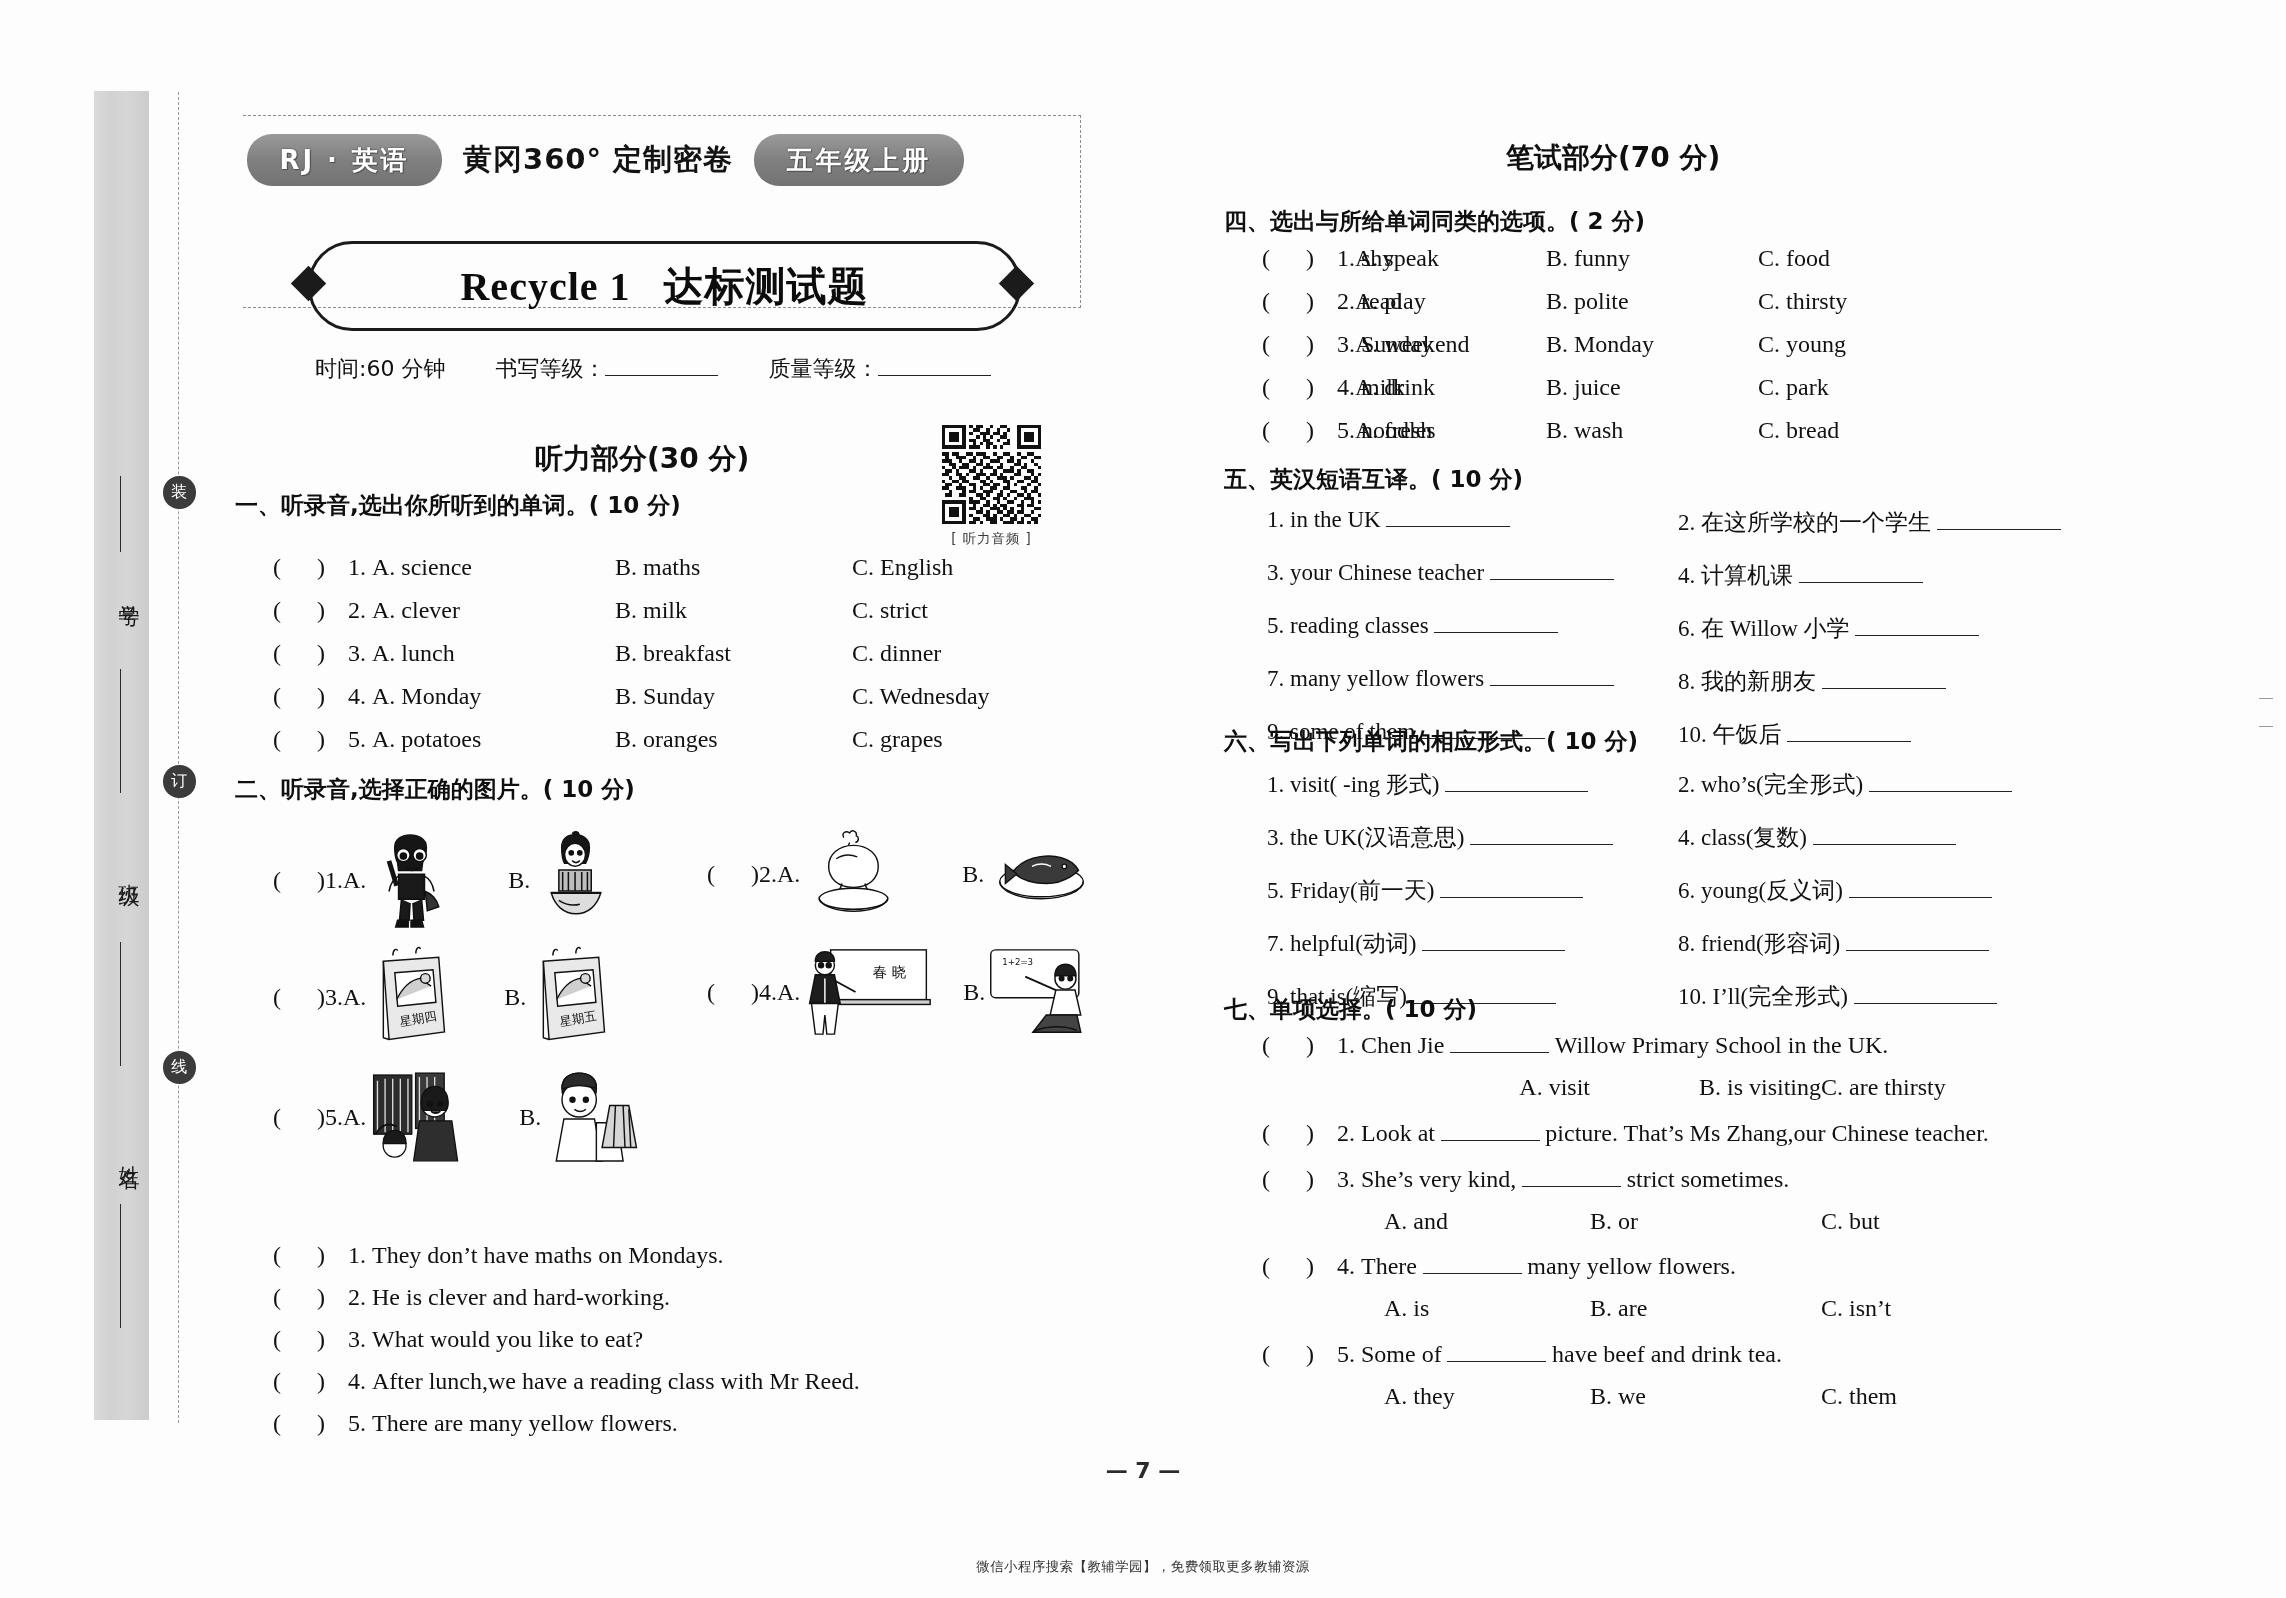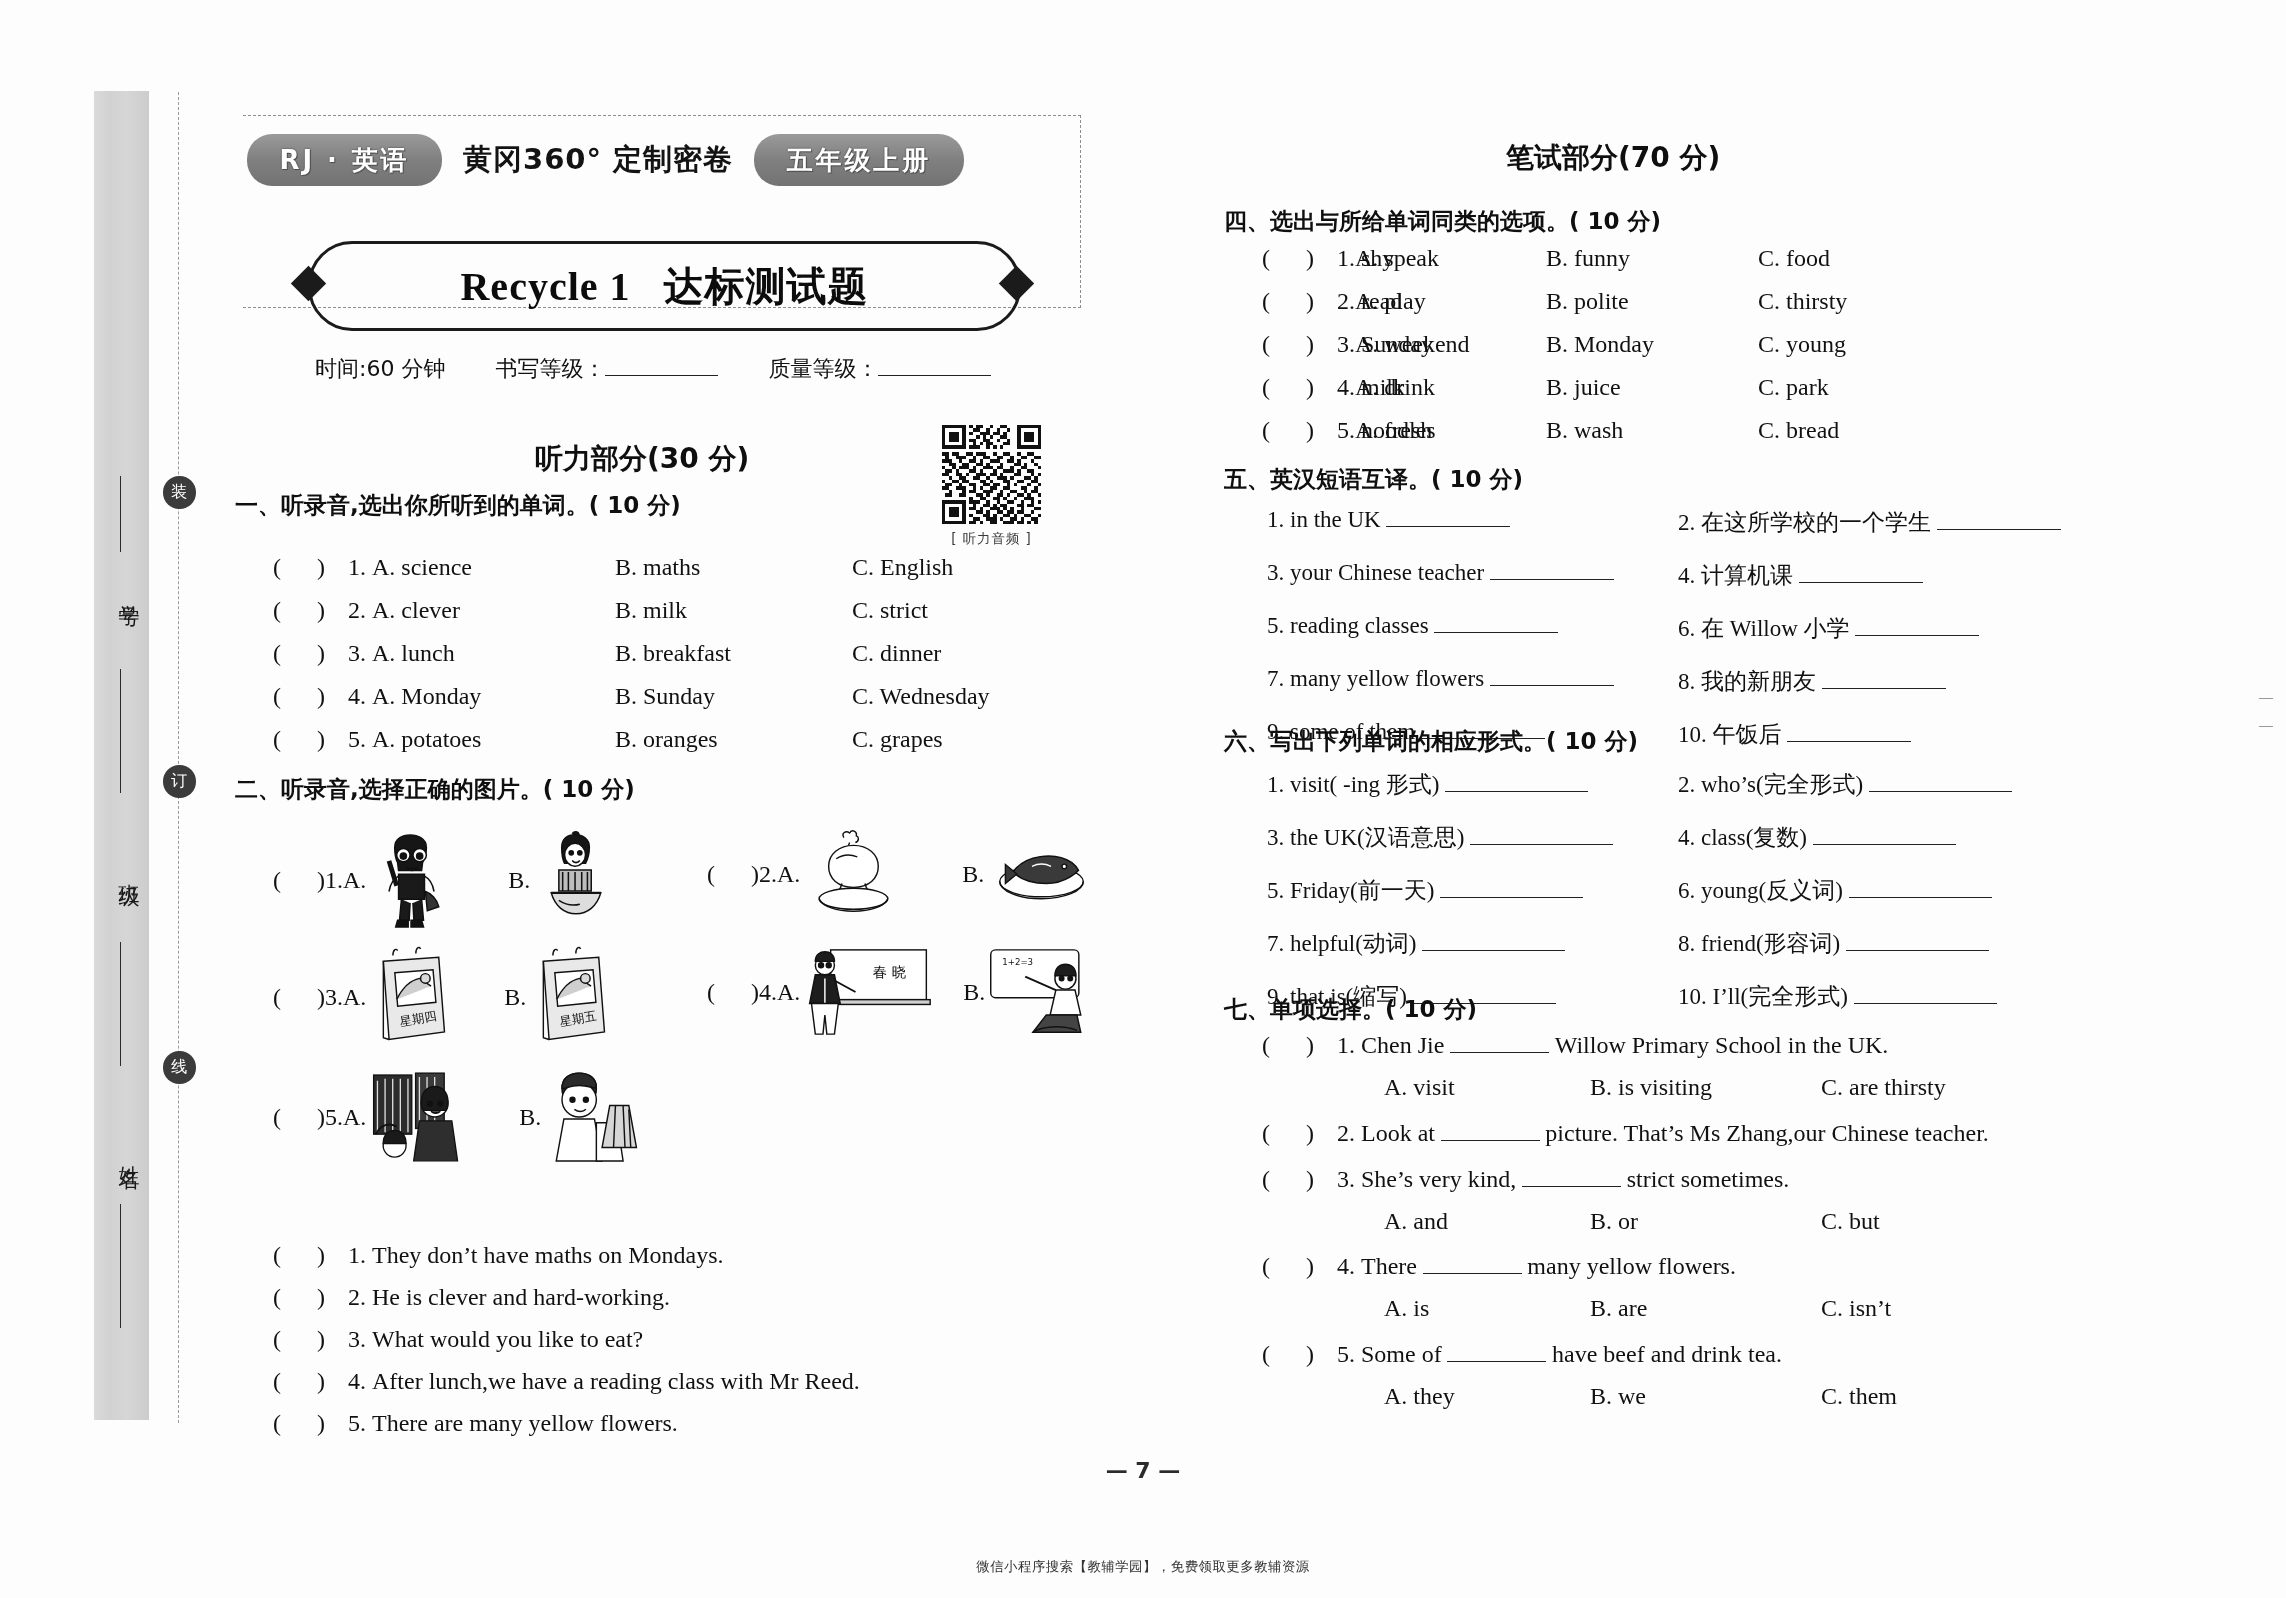--- a/index.html
+++ b/index.html
@@ -758,21 +758,21 @@
       </div>
       <div class="q-row" style="height: 42px;">
         <span style="display:inline-block;width:75px">(&nbsp;&nbsp;&nbsp;&nbsp;&nbsp;&nbsp;)</span>
         <span>5.</span>
         <span>&nbsp;There are many yellow flowers.</span>
       </div>
     </div>
 
   <div class="part-head" style="left:1506px; top:139px;">笔试部分(70 分)</div>
 
-  <div class="sec-title" style="left:1224px; top:206px;">四、选出与所给单词同类的选项。( 10 分)</div>
+  <div class="sec-title" style="left:1224px; top:206px;">四、选出与所给单词同类的选项。( 2 分)</div>
   <div class="q-list" id="sec4-list" style="left:1262px; top:244px;">
       <div class="q-row" style="height: 43px;">
         <span style="display:inline-block;width:75px">(&nbsp;&nbsp;&nbsp;&nbsp;&nbsp;&nbsp;)</span>
         <span>1.</span>
         <span style="display:inline-block;width:0px">&nbsp;shy</span>
         <span style="display:inline-block;width:191px">A. speak</span>
         <span style="display:inline-block;width:212px">B. funny</span>
         <span>C. food</span>
       </div>
       <div class="q-row" style="height: 43px;">
@@ -920,21 +920,21 @@
   <div class="sec-title" style="left:1224px; top:994px;">七、单项选择。( 10 分)</div>
   <div class="q-list" id="sec7-list" style="left:1262px; top:1032px;">
       <div style="margin-bottom: 3.8px;">
         <div class="choice-q" style="height: 42px;">
           <span style="display:inline-block;width:75px">(&nbsp;&nbsp;&nbsp;&nbsp;&nbsp;&nbsp;)</span>
           <span>1.</span>
           <span>&nbsp;Chen Jie</span>
           <span class="ul"></span>
           <span>Willow Primary School in the UK.</span>
         </div>
-        <div class="choice-opts" style="height: 42px; padding-left: 122px;">
+        <div class="choice-opts" style="height: 42px; padding-left: 122px; text-align: right;">
           <span style="display:inline-block;width:206px">A. visit</span>
           <span style="display:inline-block;width:231px">B. is visiting</span>
           <span>C. are thirsty</span>
         </div>
       </div>
       <div style="margin-bottom: 3.8px;">
         <div class="choice-q" style="height: 42px;">
           <span style="display:inline-block;width:75px">(&nbsp;&nbsp;&nbsp;&nbsp;&nbsp;&nbsp;)</span>
           <span>2.</span>
           <span>&nbsp;Look at</span>

